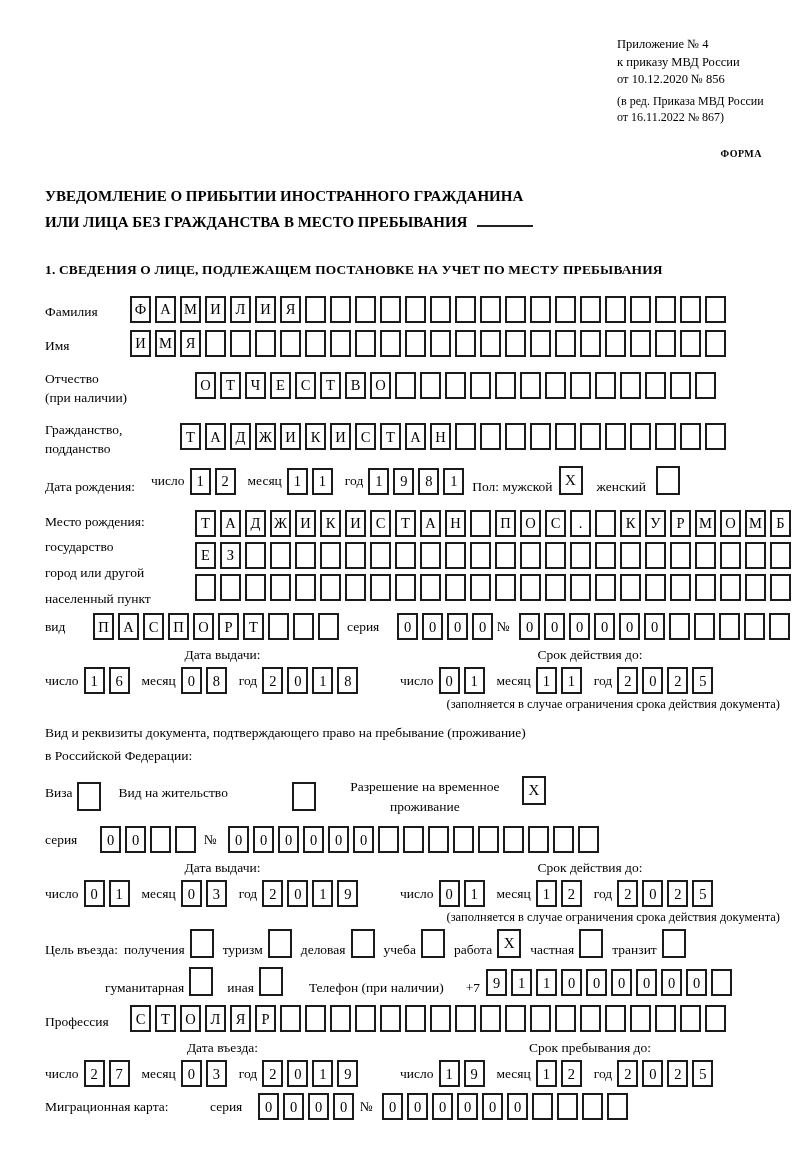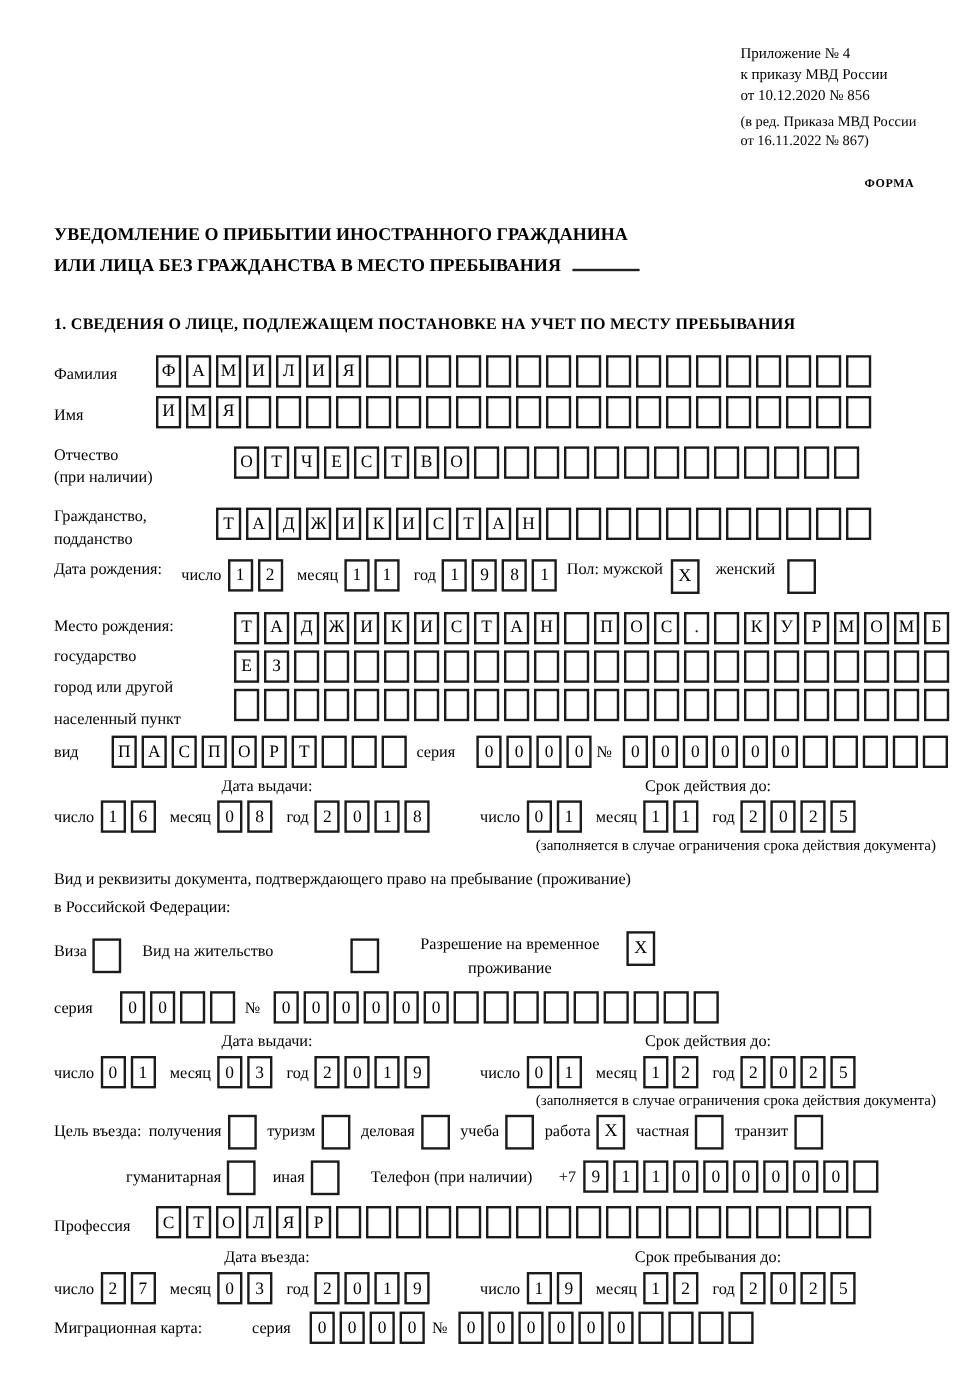--- a/index.html
+++ b/index.html
@@ -34,21 +34,21 @@
   .col-r{width:380px;flex:none;}
   .col-head{text-align:center;margin-bottom:4px;}
   .note{font-size:12.5px;text-align:right;margin-top:3px;}
   .inline-label{padding-top:5px;flex:none;}
   .gap6{margin-right:6px;} .gap10{margin-right:10px;} .gap16{margin-right:16px;}
   .opt{display:flex;align-items:flex-start;flex:none;}
   .opt .cb{margin-left:8px;margin-top:2px;}
   .opt-label{line-height:1.45;padding-top:3px;}
   .opt-label.center{text-align:center;}
   .mw170{max-width:178px;} .mw175{max-width:180px;}
-  .purpose-row{display:flex;align-items:flex-start;margin-bottom:9px;}
+  .purpose-row{display:flex;align-items:flex-end;margin-bottom:9px;}
   .purpose-row .cb{margin-left:5px;margin-right:9px;}
   .purpose-row .lab{padding-top:6px;flex:none;}
   .doc-heading{text-align:center;font-weight:bold;margin:4px 0 8px 0;}
   .res-heading{line-height:1.7;margin:10px 0 6px 0;}
 </style>
 </head>
 <body>
 
 <div class="page">
 
@@ -187,21 +187,21 @@
         <span class="cell"></span>
         <span class="cell"></span>
         <span class="cell"></span>
         <span class="cell"></span>
         <span class="cell"></span>
         <span class="cell"></span>
         <span class="cell"></span>
       </div>
   </div>
 
-  <div class="frow" style="align-items:flex-start;margin-bottom:9px;">
+  <div class="frow" style="align-items:flex-end;margin-bottom:9px;">
     <span class="inline-label gap16" style="padding-top:0;">Дата рождения:</span>
     <span class="dgroup">
       <span class="dlabel">число</span>
       <span class="boxes">
           <span class="cell">1</span>
           <span class="cell">2</span>
         </span>
       <span class="dlabel">месяц</span>
       <span class="boxes">
           <span class="cell">1</span>

